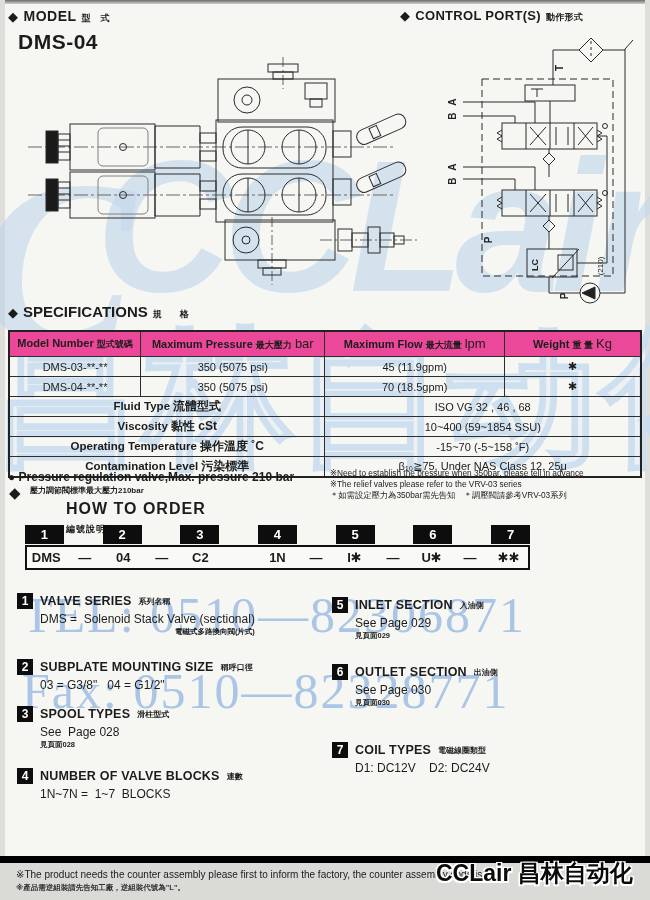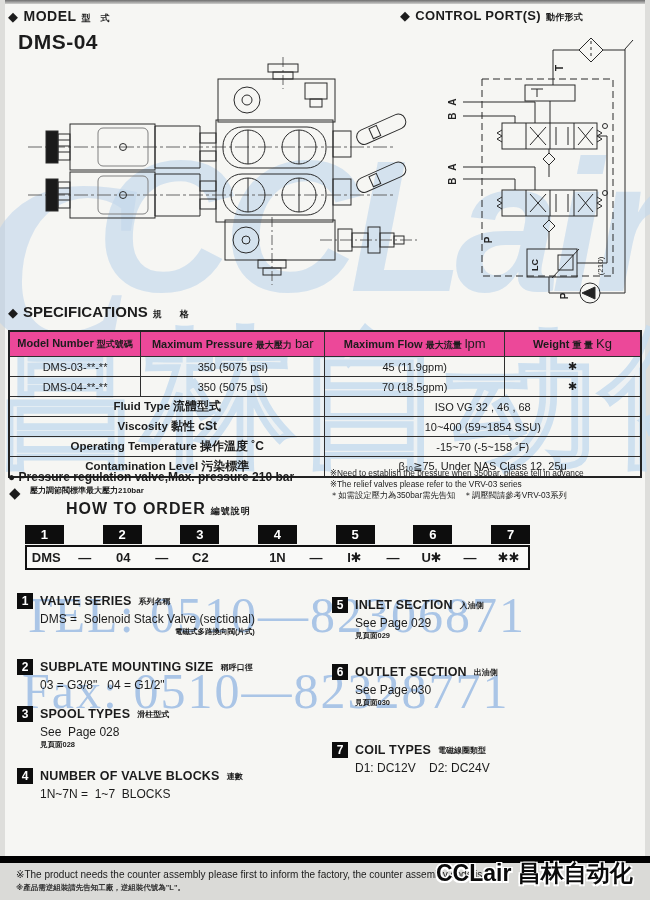--- a/index.html
+++ b/index.html
@@ -26,21 +26,21 @@
 
   
   .hrow{display:flex;align-items:baseline;gap:5px;}
   .diamond{font-size:13px;}
   .h-model{left:8px;top:8px;font-weight:bold;font-size:14px;letter-spacing:.5px;}
   .h-control{left:400px;top:8px;font-weight:bold;font-size:13px;letter-spacing:.3px;}
   .cn{font-size:9px;font-weight:bold;}
   .model-name{left:18px;top:30px;font-weight:bold;font-size:21px;letter-spacing:.5px;}
   .h-spec{left:8px;top:303px;font-weight:bold;font-size:15px;}
   .hto-diamond{left:9px;top:484px;font-size:15px;font-weight:bold;}
-  .h-hto{left:66px;top:500px;font-weight:bold;font-size:16px;letter-spacing:1px;}
+  .h-hto{left:66px;top:500px;font-weight:bold;font-size:16px;letter-spacing:1px;flex-direction:column;}
 
   
   table.spec{position:absolute;left:8px;top:330px;width:634px;z-index:1;
              border-collapse:collapse;background:transparent;}
   table.spec th,table.spec td{border:1px solid #2e2e2e;text-align:center;padding:0 2px;}
   table.spec{border:2px solid #222;}
   table.spec th{background:#ec4899;height:24px;font-size:11px;}
   table.spec td{height:19px;font-size:11px;}
   .h-unit{font-size:13px;font-weight:normal;}
   .weight-cell{font-size:14px;font-weight:bold;}

